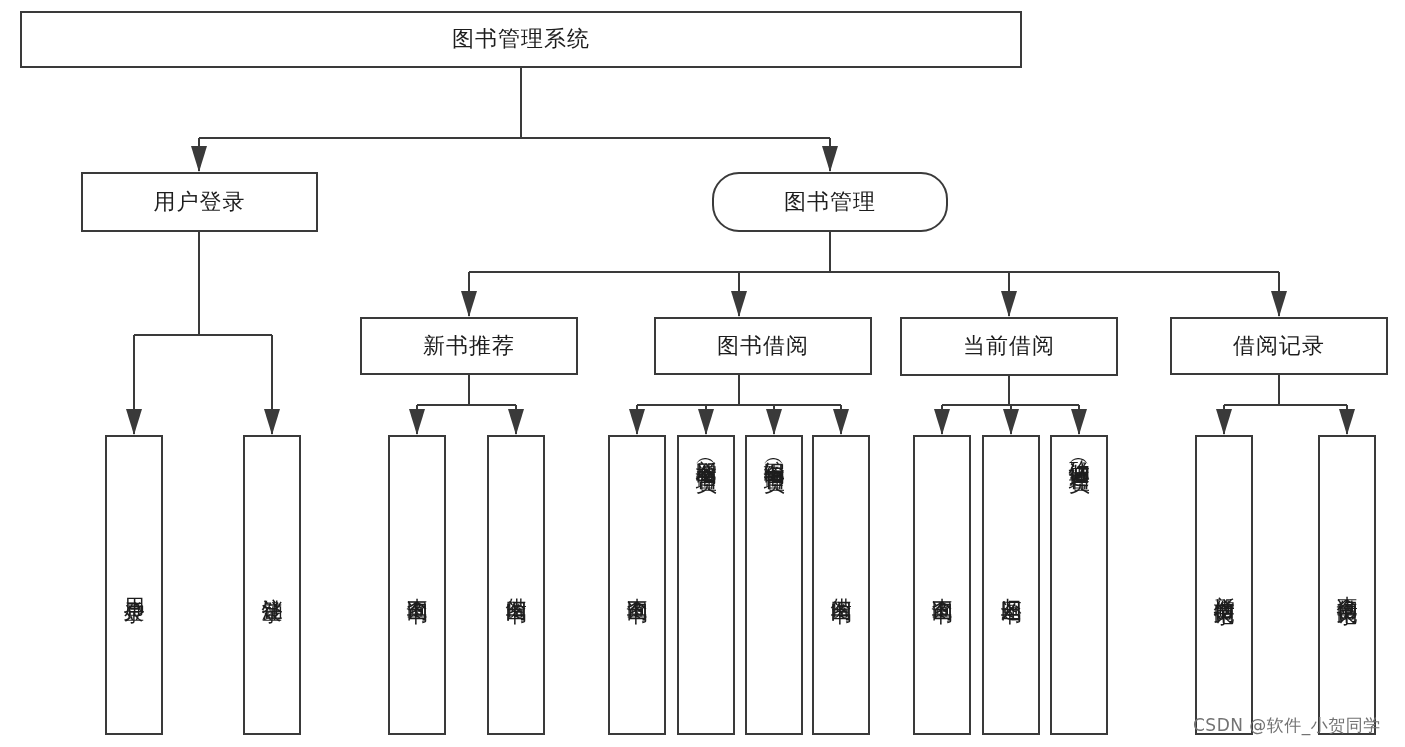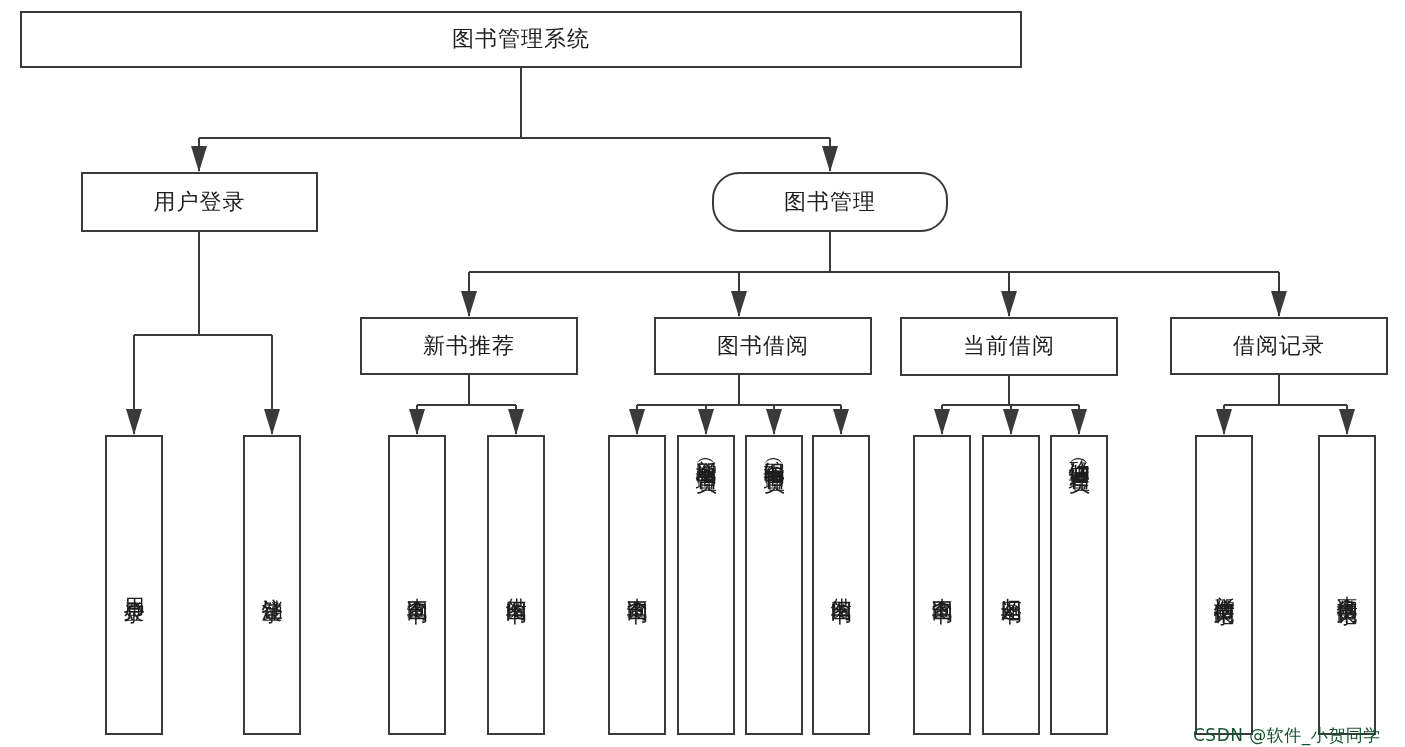--- a/index.html
+++ b/index.html
@@ -54,25 +54,24 @@
     text-align: center;
   }
   .node.vert.top {
     justify-content: flex-start;
   }
   .watermark {
     position: absolute;
     left: 1193px;
     top: 714px;
     font-size: 17px;
-    color: #14532d;
+    color: #737373;
     white-space: nowrap;
     z-index: 5;
     letter-spacing: 0.5px;
-    margin-top: 10px;
   }
 </style>
 </head>
 <body>
 
 <div id="canvas">
 
   <svg id="edges" viewBox="0 0 1405 747" xmlns="http://www.w3.org/2000/svg">
       <g></g>
       <line x1="521" y1="68" x2="521" y2="138" stroke="#3a3a3a" stroke-width="2.5" shape-rendering="crispEdges"></line>

